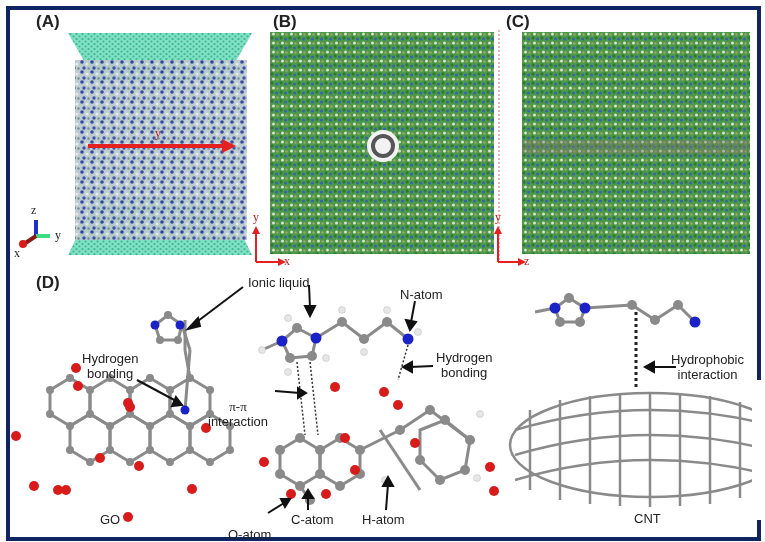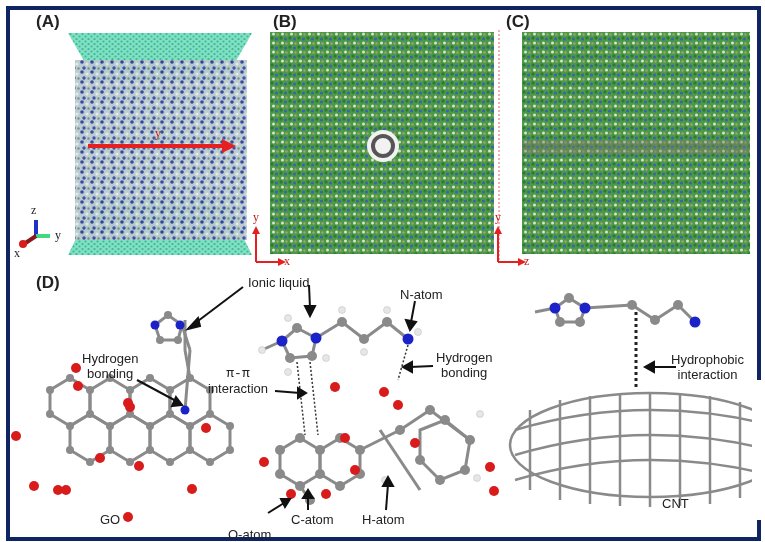--- a/index.html
+++ b/index.html
@@ -294,28 +294,28 @@
 <div class="ann" style="left:495px;top:210px;font-family:'Liberation Serif',serif;font-size:12px;color:#c02020;">y</div>
 <div class="ann" style="left:524px;top:254px;font-family:'Liberation Serif',serif;font-size:12px;color:#c02020;">z</div>
 
 <div class="ann" style="left:248px;top:275px;">Ionic liquid</div>
 <div class="ann" style="left:400px;top:287px;">N-atom</div>
 <div class="ann" style="left:82px;top:351px;">
   <div>Hydrogen</div>
   <div>bonding</div>
 </div>
 <div class="ann" style="left:208px;top:366px;">
-  <div style="font-family:Liberation Mono, monospace;">π-π</div>
+  <div style="font-family:Liberation Serif, serif;margin-top:33px;">π-π</div>
   <div>interaction</div>
 </div>
 <div class="ann" style="left:436px;top:350px;">
   <div>Hydrogen</div>
   <div>bonding</div>
 </div>
 <div class="ann" style="left:671px;top:352px;">
   <div>Hydrophobic</div>
   <div>interaction</div>
 </div>
 <div class="ann" style="left:228px;top:527px;">O-atom</div>
 <div class="ann" style="left:291px;top:512px;">C-atom</div>
 <div class="ann" style="left:362px;top:512px;">H-atom</div>
 <div class="ann" style="left:100px;top:512px;">GO</div>
-<div class="ann" style="left:634px;top:496px;margin-left:28px;">CNT</div>
+<div class="ann" style="left:634px;top:511px;">CNT</div>
 
 </body></html>

